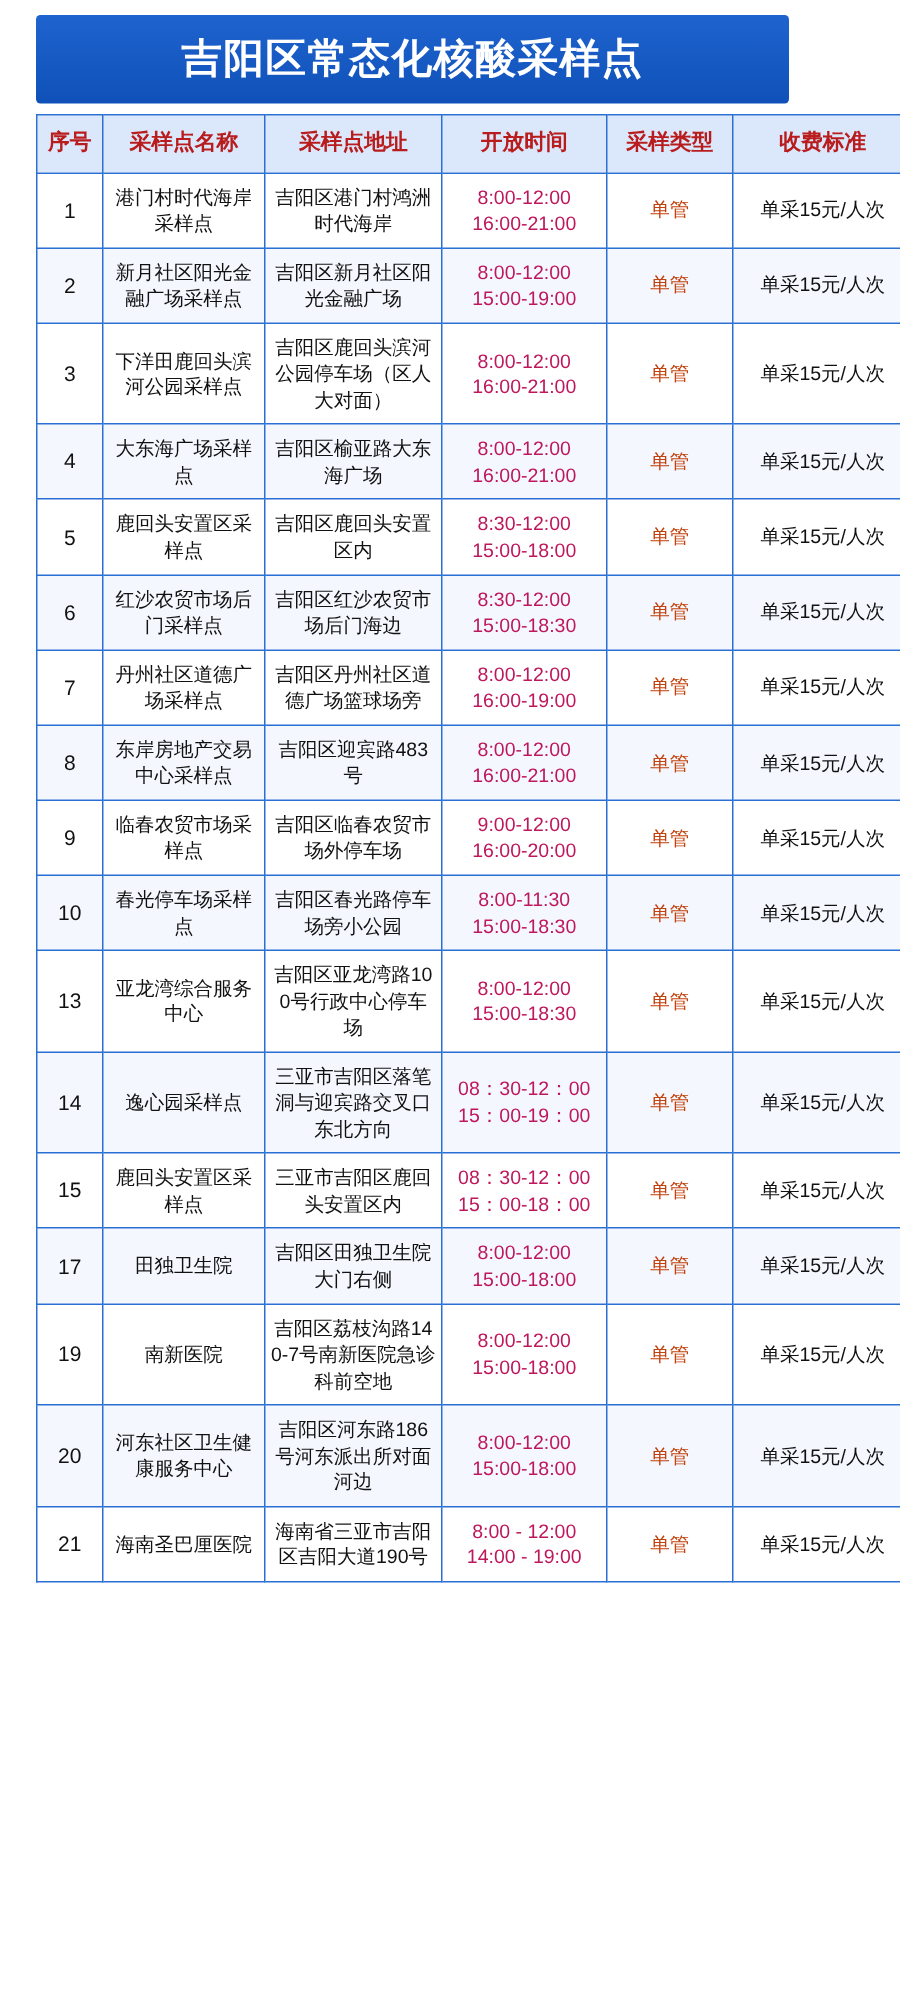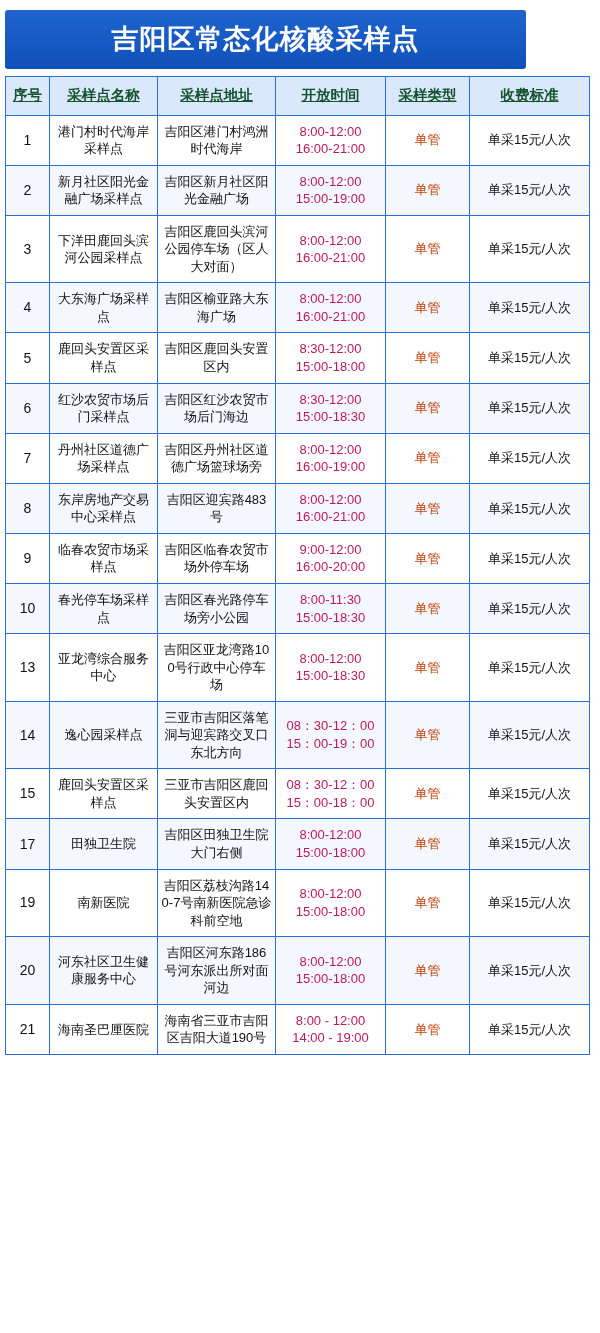--- a/index.html
+++ b/index.html
@@ -8,21 +8,21 @@
     background: #ffffff;
   }
   body {
     width: 600px;
     font-family: "Liberation Sans", "DejaVu Sans", sans-serif;
     color: #1a1a1a;
   }
   .page {
     width: 534px;
     box-sizing: border-box;
-    padding: 10px 8px 8px 5px;
+    padding: 10px 8px 8px 24px;
     background: #ffffff;
   }
   .title-bar {
     background: #1559c5;
     background: linear-gradient(180deg, #1f63cf 0%, #0f51b8 100%);
     color: #ffffff;
     text-align: center;
     font-size: 27px;
     font-weight: bold;
     letter-spacing: 1px;
@@ -39,25 +39,24 @@
   table.sheet th, table.sheet td {
     border: 1px solid #2a6fd4;
     text-align: center;
     vertical-align: middle;
     padding: 7px 3px;
     line-height: 1.35;
     word-break: break-all;
   }
   table.sheet thead th {
     background: #dbe8fb;
-    color: #14532d;
+    color: #b91c1c;
     font-weight: bold;
     font-size: 14.5px;
     padding: 9px 2px;
-    text-decoration: underline;
   }
   td.idx {
     font-size: 14px;
     color: #111;
   }
   td.name {
     color: #111;
   }
   td.addr {
     color: #111;

